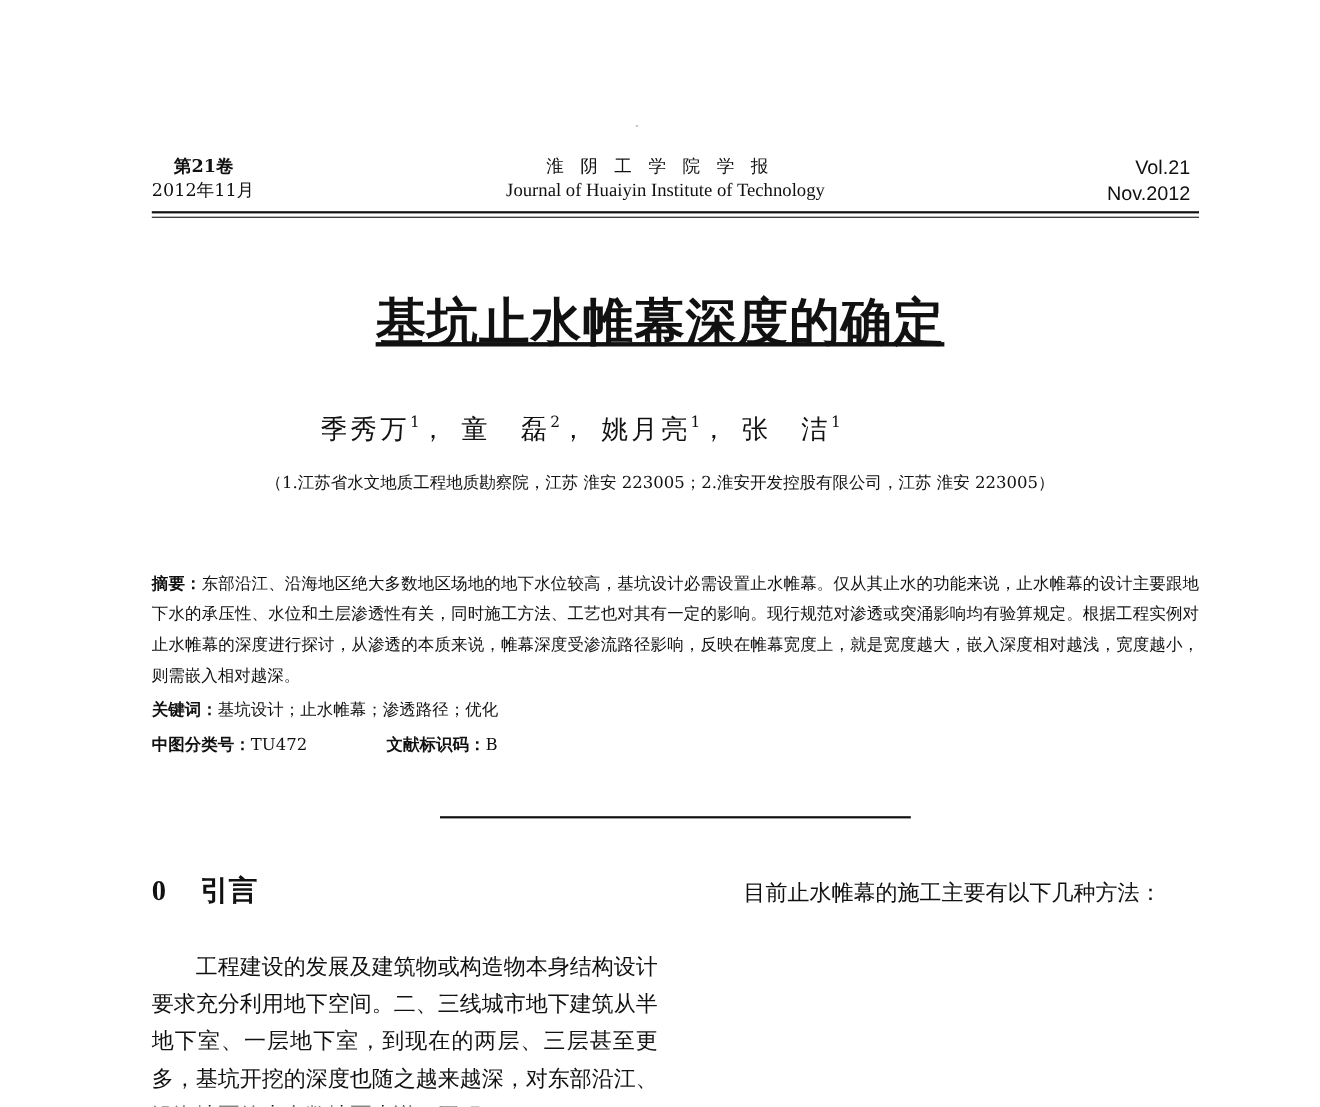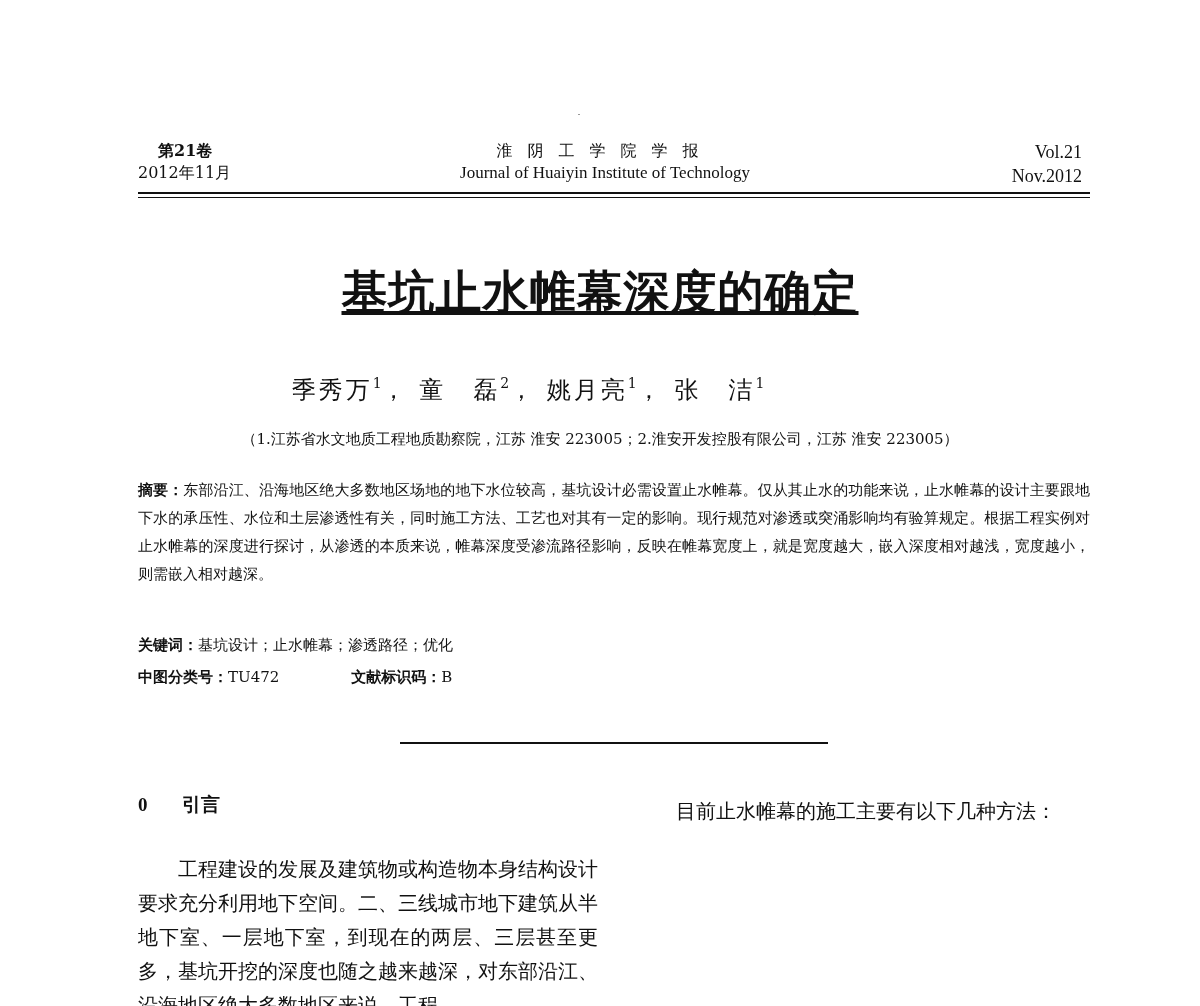--- a/index.html
+++ b/index.html
@@ -7,37 +7,37 @@
     width: 1200px; height: 1006px; position: relative; overflow: hidden;
     color: #111111;
     font-family: "DejaVu Serif", "Liberation Serif", serif;
   }
   .abs { position: absolute; margin-top: 12px; }
   .hdr-left { left: 138px; top: 128px; font-size: 16px; line-height: 22px; }
   .hdr-left .l1 { font-weight: bold; padding-left: 20px; }
   .hdr-center { left: 430px; top: 128px; width: 350px; text-align: center; font-size: 16px; line-height: 22px; }
   .hdr-center .cn { letter-spacing: 15px; font-size: 16px; }
   .hdr-center .en { font-family: "Liberation Serif", serif; font-size: 17px; }
-  .hdr-right { right: 118px; top: 128px; text-align: right; font-family: Liberation Serif, serif; font-size: 18px; line-height: 24px; }
+  .hdr-right { right: 118px; top: 128px; text-align: right; font-family: Liberation Sans, sans-serif; font-size: 18px; line-height: 24px; }
   .rule1 { left: 138px; top: 180px; width: 952px; height: 2px; background: #111; }
   .rule2 { left: 138px; top: 185px; width: 952px; height: 1px; background: #111; }
   .title { left: 0; width: 1200px; top: 250px; text-align: center; font-size: 46px; font-weight: bold; letter-spacing: 1px; text-decoration: underline; }
   .authors { left: 0; width: 1056px; top: 362px; text-align: center; font-size: 24px; letter-spacing: 3px; }
   .authors sup { font-size: 14px; vertical-align: 10px; letter-spacing: 0; }
   .affil { left: 0; width: 1200px; top: 418px; text-align: center; font-size: 15px; }
-  .abstract { left: 138px; top: 464px; width: 952px; font-size: 15px; line-height: 28px; text-align: justify; }
+  .abstract { left: 138px; top: 504px; width: 952px; font-size: 15px; line-height: 28px; text-align: justify; }
   .abstract b { font-weight: bold; }
   .kw { left: 138px; top: 619px; font-size: 15px; line-height: 28px; }
   .kw b, .cls b { font-weight: bold; }
   .cls { left: 138px; top: 651px; font-size: 15px; line-height: 28px; }
   .cls .gap { display: inline-block; width: 72px; }
   .sep { left: 400px; top: 730px; width: 428px; height: 2px; background: #111; }
   .col-left { left: 138px; top: 780px; width: 460px; }
   .col-right { left: 636px; top: 748px; width: 456px; }
-  .sec-h { font-size: 19px; font-family: "DejaVu Sans", sans-serif; margin: 0; }
+  .sec-h { font-size: 26px; font-family: "DejaVu Sans", sans-serif; margin: 0; }
   .sec-h .num { font-family: "Liberation Serif", serif; display: inline-block; width: 44px; }
   .body-text { font-size: 20px; line-height: 34px; text-align: justify; margin: 0; }
   .indent { text-indent: 2em; }
   .col-left .sec-h { margin-top: 0; }
   .col-left .body-text { margin-top: 34px; }
   .col-right .sec-h { margin-top: 26px; }
   .col-right .body-text.p2 { margin-top: 34px; }
   .dot { left: 578px; top: 102px; width: 2px; height: 1px; background: #999; }
 </style>
 </head>

